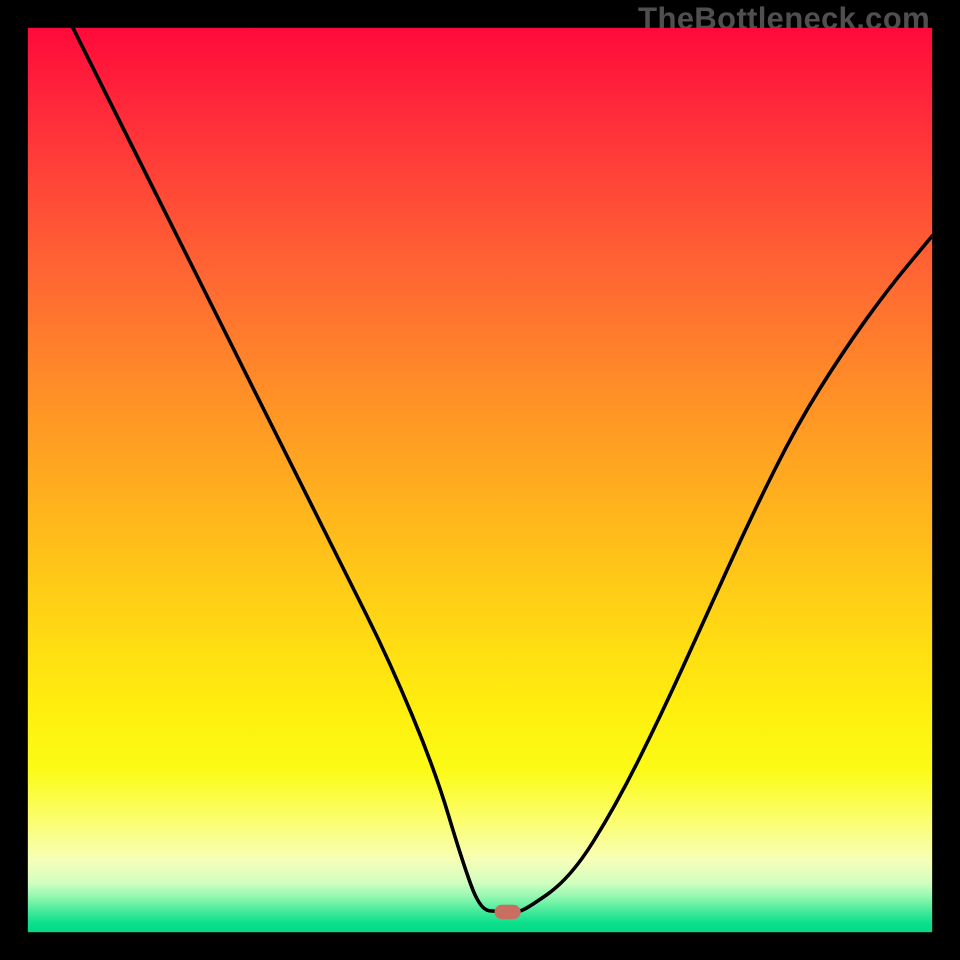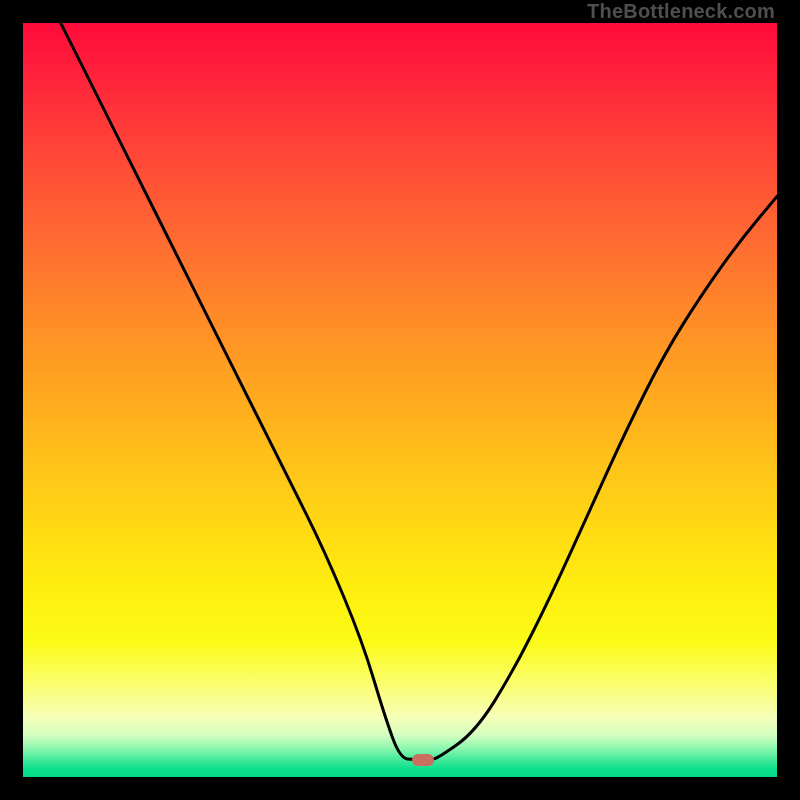--- a/index.html
+++ b/index.html
@@ -46,21 +46,21 @@
       #4deb9c 97.5%,
       #0adf8c 99%,
       #05d983 100%
     );
   }
   .watermark {
     position: absolute;
     top: 0;
     right: 25px;
     color: #4f4f4f;
-    font-size: 20px;
+    font-size: 26px;
     font-weight: 600;
     letter-spacing: 0.2px;
     user-select: none;
   }
   .curve-svg {
     position: absolute;
     left: 0; top: 0;
   }
   .marker {
     position: absolute;

